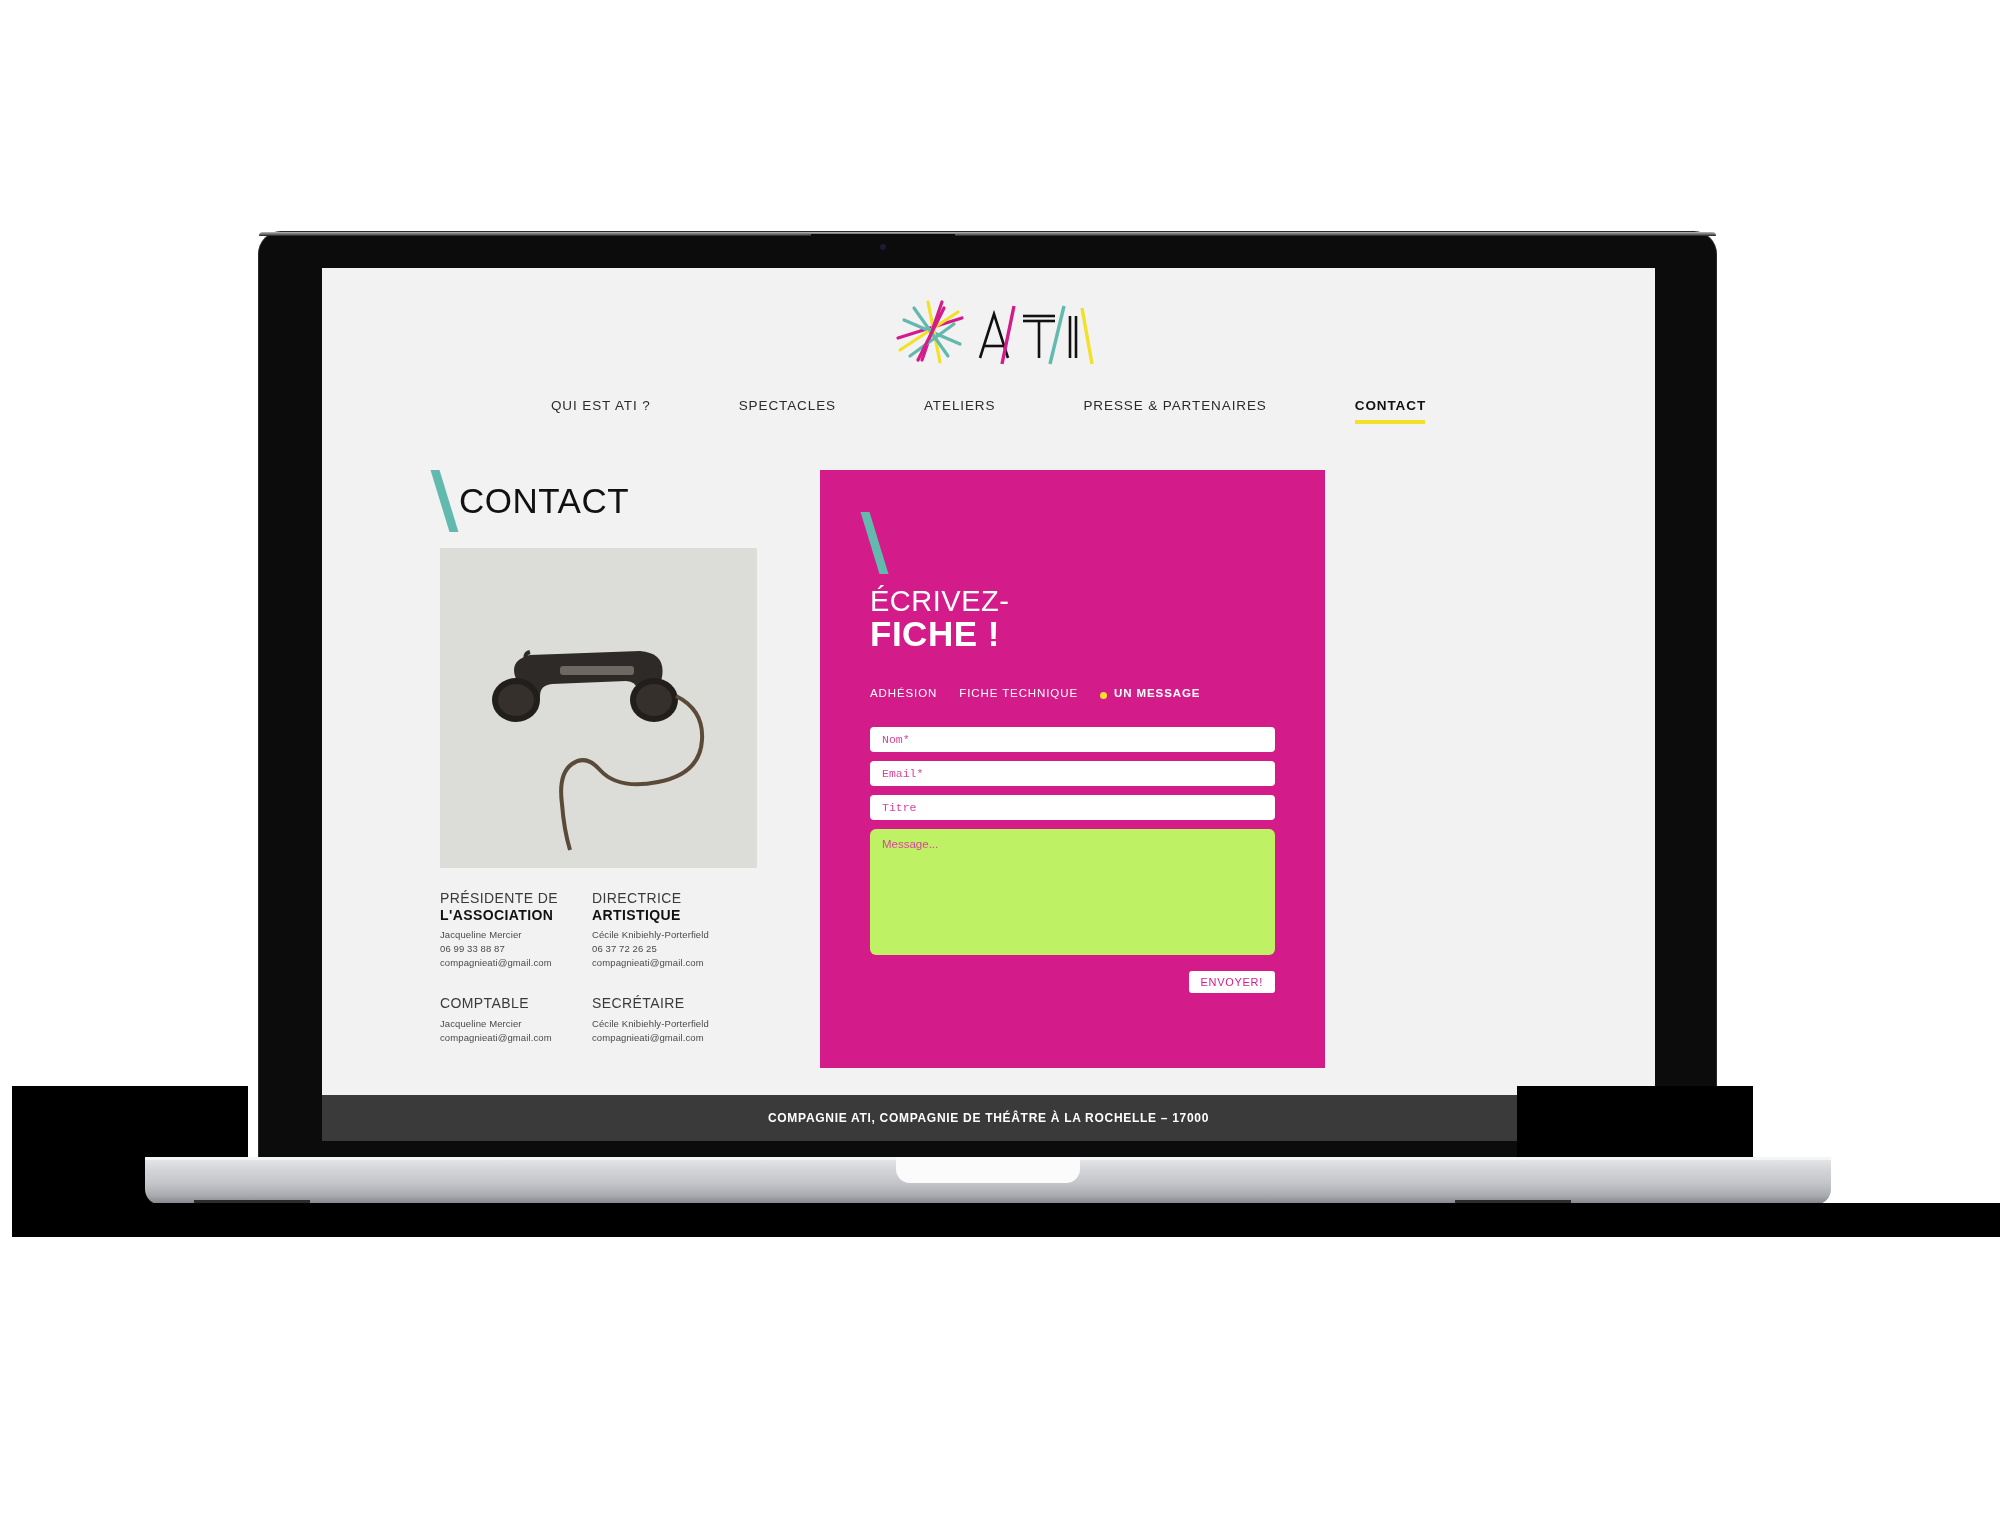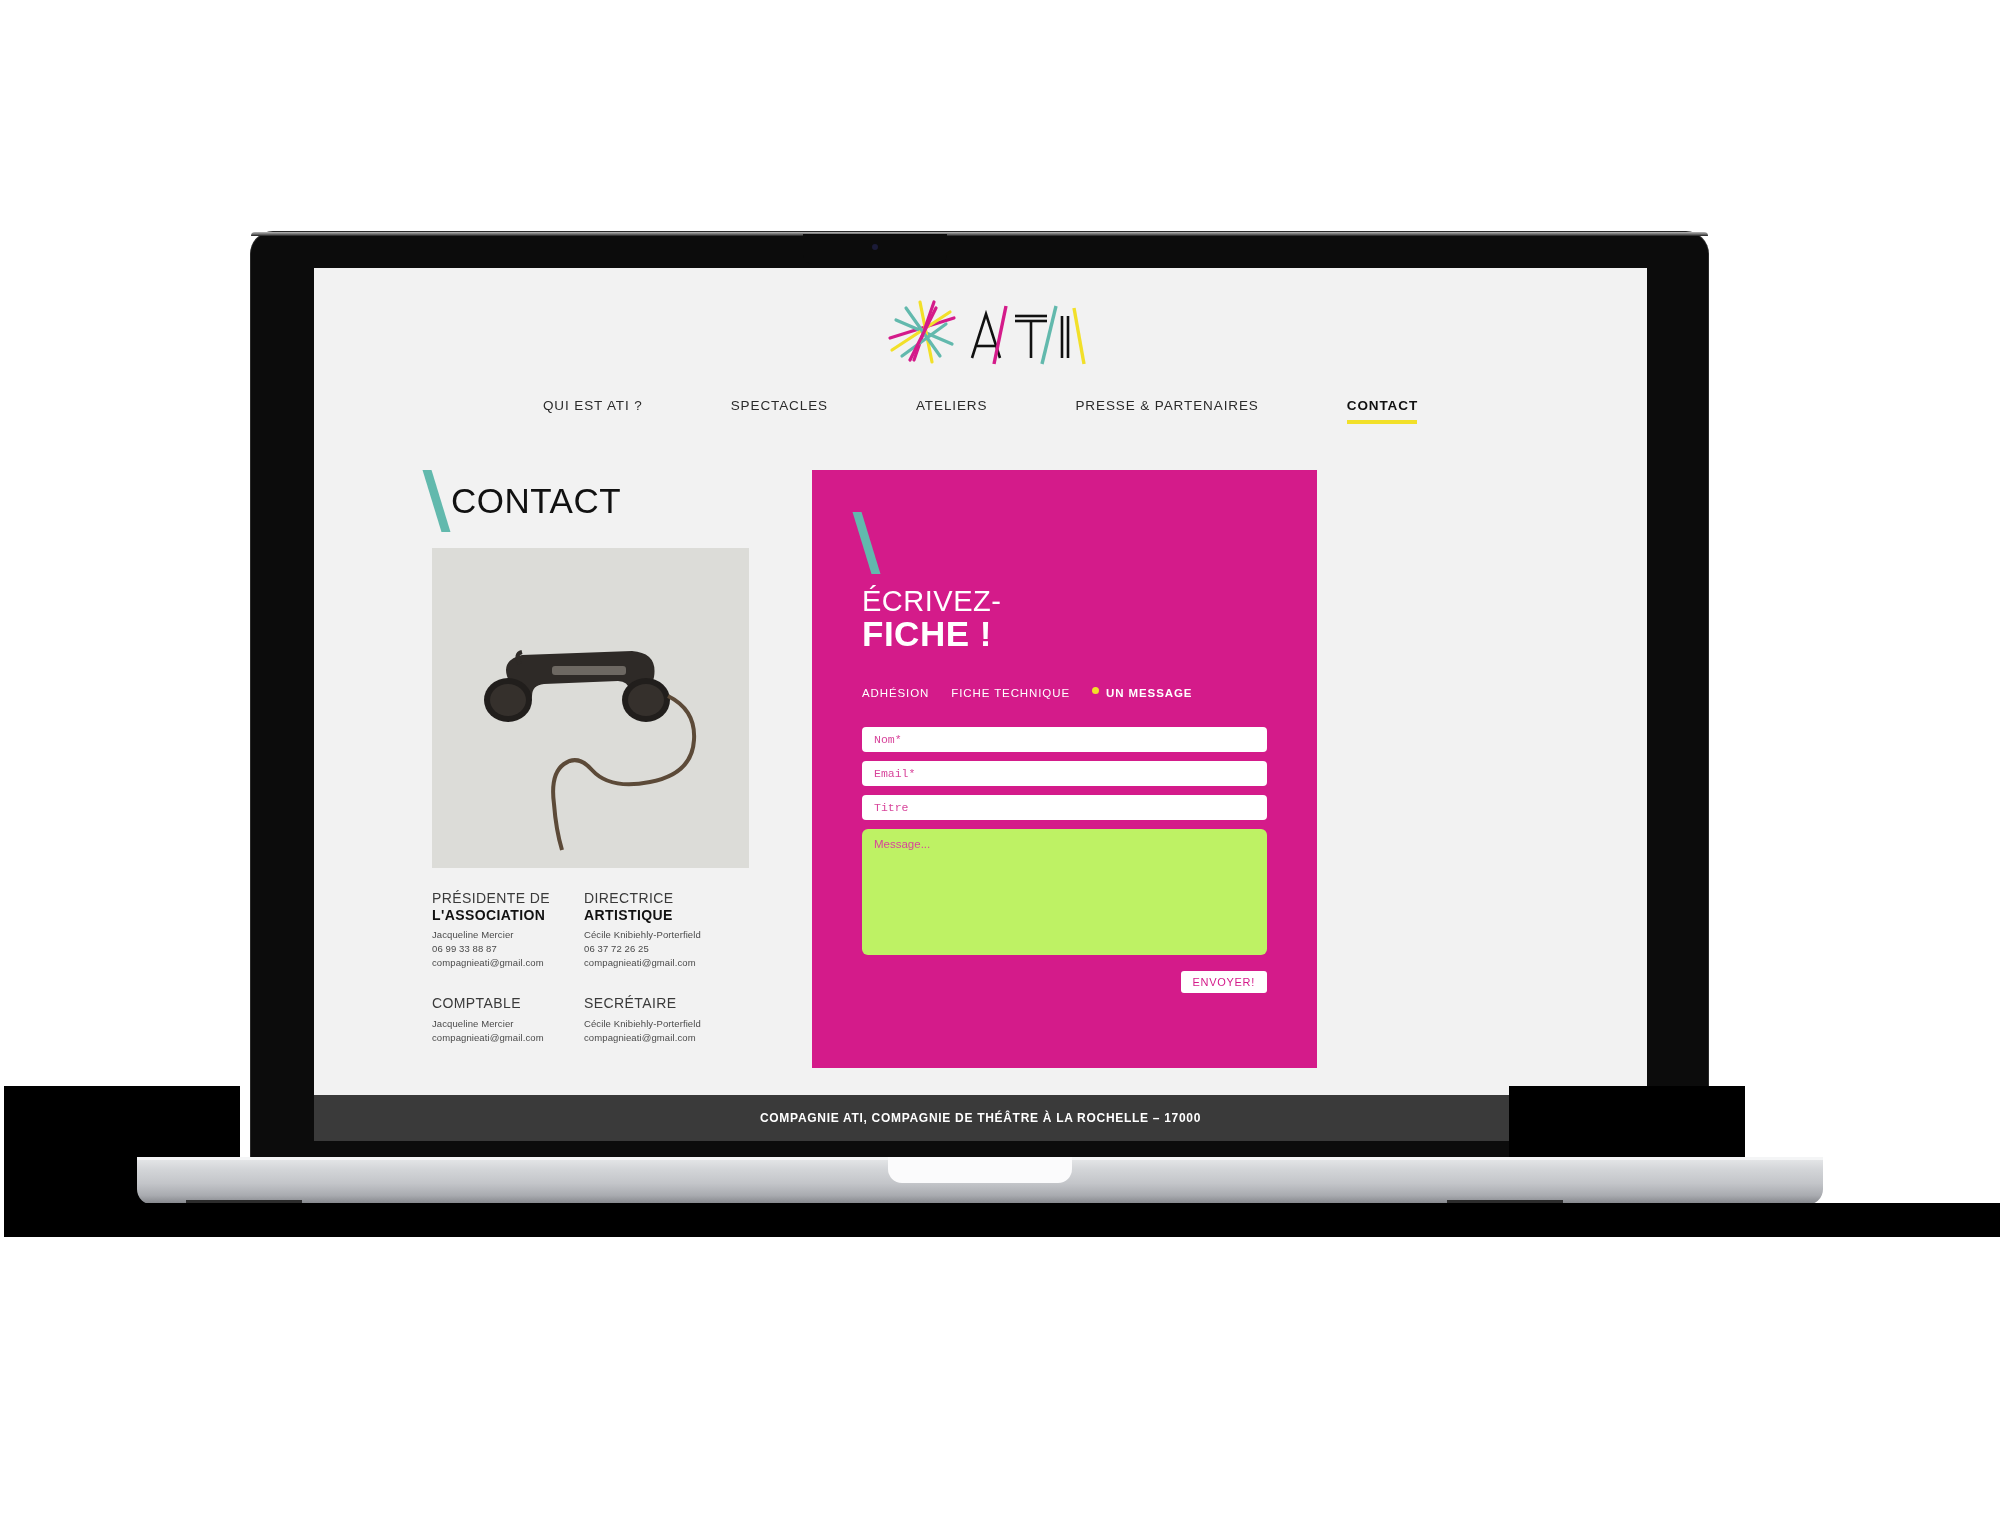--- a/index.html
+++ b/index.html
@@ -6,21 +6,21 @@
   body{
     width:2000px;height:1535px;
     background:#ffffff;
     font-family:"Liberation Sans", sans-serif;
     overflow:hidden;
     position:relative;
   }
 
   
   #laptop-mockup{
-    position:absolute;left:4px;top:0;width:1741px;height:1535px;
+    position:absolute;left:12px;top:0;width:1741px;height:1535px;
   }
   .lid{
     position:absolute;
     left:247px; top:232px;
     width:1457px; height:930px;
     background:#0c0c0c;
     border-radius:22px 22px 4px 4px;
     box-shadow:0 0 0 1px #2a2a2a;
   }
   .lid-inner-highlight{
@@ -161,21 +161,21 @@
   }
   .form-title-text{line-height:1.04;}
   .form-title-l1{font-size:29px;letter-spacing:.5px;}
   .form-title-l2{font-size:35px;font-weight:bold;letter-spacing:.5px;}
 
   .form-tabs{
     display:flex;align-items:center;gap:22px;
     margin-top:34px;color:#fff;font-size:11.5px;letter-spacing:.9px;
   }
   .form-tab{cursor:pointer;white-space:nowrap;}
-  .form-tab.active{font-weight:bold;display:flex;align-items:flex-start;gap:7px;}
+  .form-tab.active{font-weight:bold;display:flex;align-items:flex-end;gap:7px;}
   .tab-dot{width:7px;height:7px;border-radius:50%;background:#f2e029;display:inline-block;}
 
   .form-fields{margin-top:28px;}
   .field{
     display:block;width:100%;box-sizing:border-box;
     height:25px;border:none;border-radius:4px;
     background:#fff;margin-bottom:9px;
     padding:0 12px;font-size:11.5px;
     color:#d41b8a;
     font-family:Liberation Mono, monospace;

